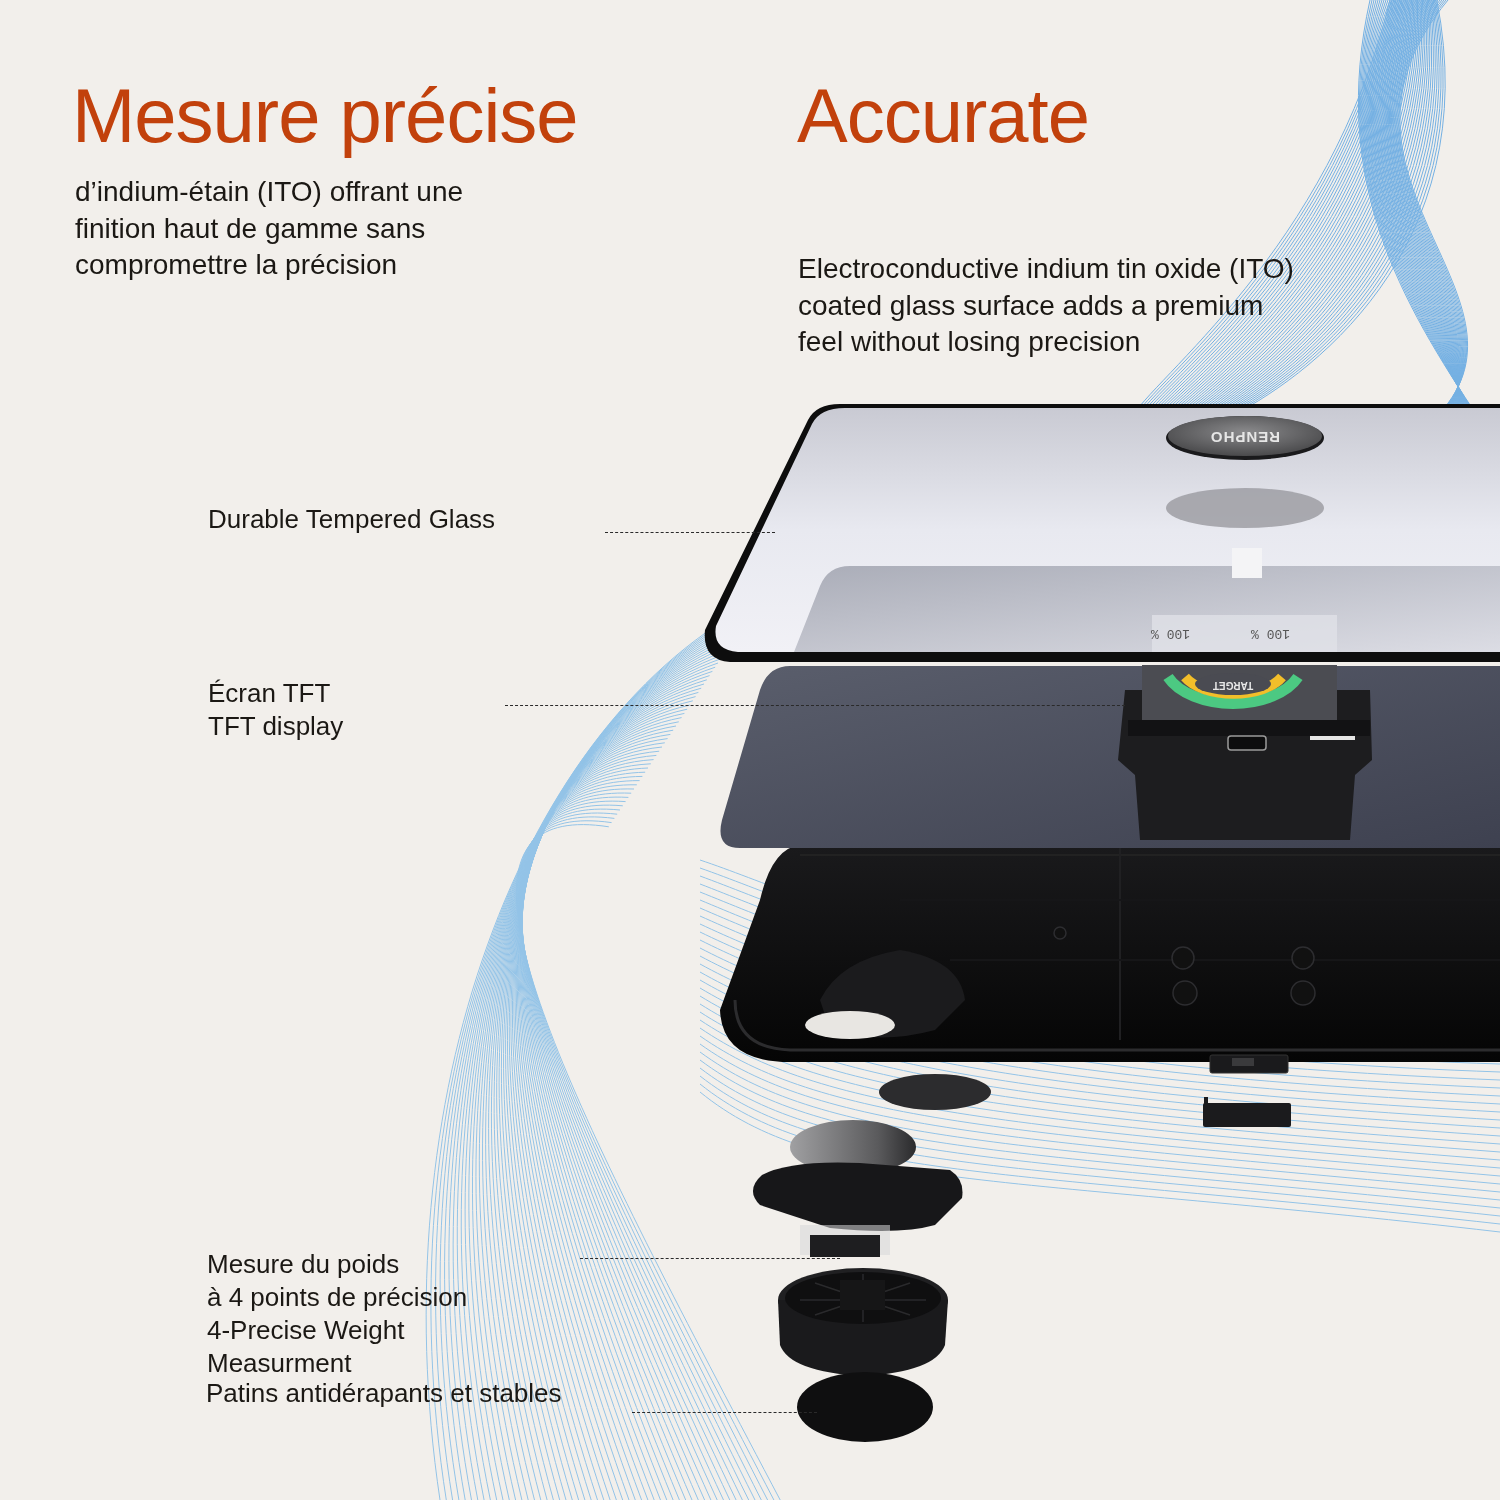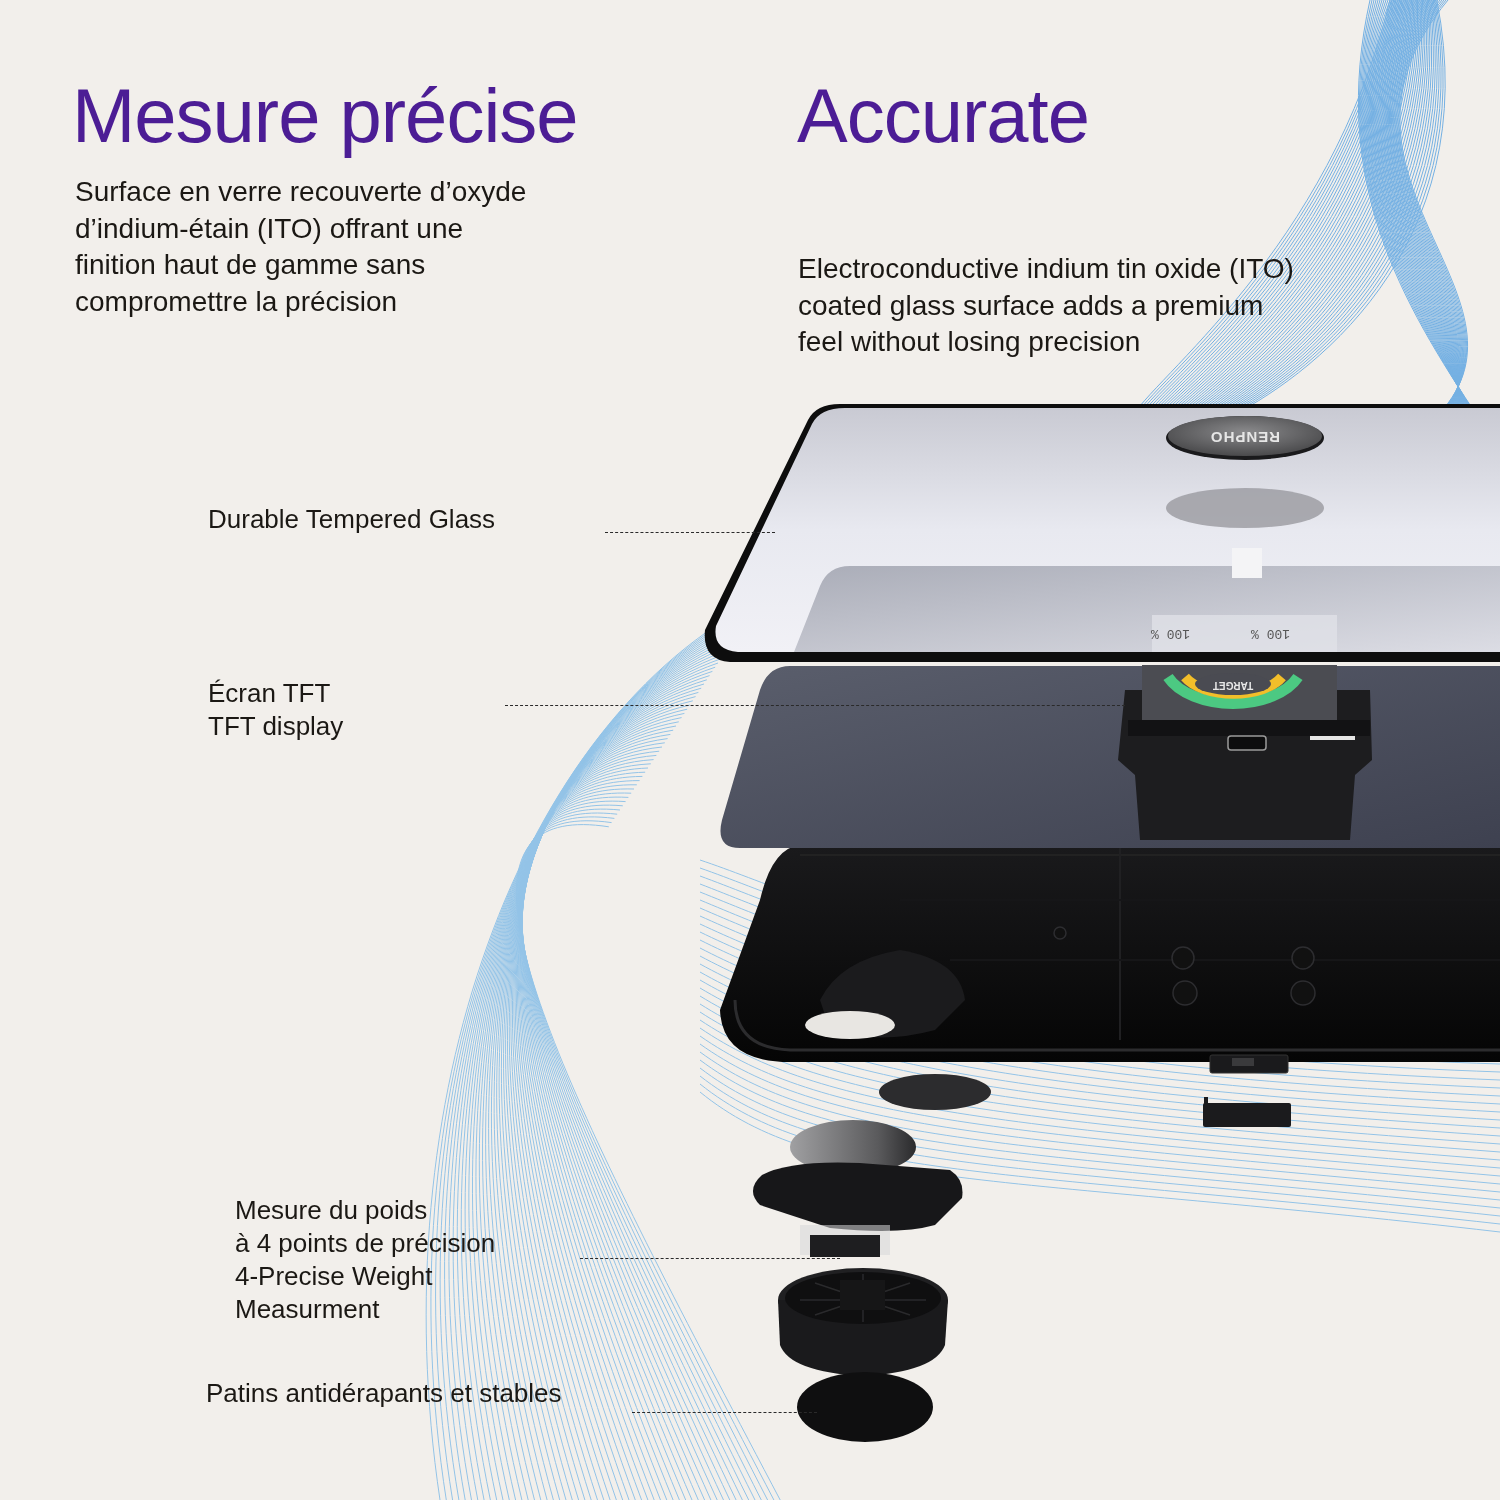--- a/index.html
+++ b/index.html
@@ -3,21 +3,21 @@
 <meta charset="utf-8">
 <style>
   html, body { margin:0; padding:0; }
   body {
     width:1500px; height:1500px; overflow:hidden; position:relative;
     background:#f2efeb;
     font-family:"Liberation Sans", "DejaVu Sans", sans-serif;
     color:#161310;
   }
   .bg-waves { position:absolute; left:0; top:0; width:1500px; height:1500px; }
-  .h1 { position:absolute; font-weight:500; letter-spacing:-1px; color:#4c1d95; margin:0; line-height:1; }
+  .h1 { position:absolute; font-weight:500; letter-spacing:-1px; color:#c2410c; margin:0; line-height:1; }
   .fr-title { left:72px; top:78px; font-size:76px; }
   .en-title { left:797px; top:80px; font-size:76px; line-height:72px; }
   .para { position:absolute; font-size:28px; line-height:36.5px; color:#1b1814; margin:0; }
   .fr-desc { left:75px; top:174px; width:600px; }
   .en-desc { left:798px; top:251px; width:620px; }
   .callout { position:absolute; font-size:26px; line-height:33px; color:#1b1814; }
   .callout span { display:block; }
   .dash { position:absolute; height:0; border-top:1.6px dashed #2a2a2a; }
   .scene { position:absolute; left:0; top:0; width:1500px; height:1500px; }
 </style>
@@ -151,21 +151,20 @@
       <path d="M700 1060 C820 1150, 1000 1150, 1500 1200"></path>
       <path d="M700 1068 C820 1160, 1000 1156, 1500 1208"></path>
       <path d="M700 1076 C820 1170, 1000 1162, 1500 1216"></path>
       <path d="M700 1084 C820 1180, 1000 1168, 1500 1224"></path>
       <path d="M700 1092 C820 1190, 1000 1174, 1500 1232"></path>
     </g>
 </svg>
 
 <h1 class="h1 fr-title">Mesure précise</h1>
 <div class="para fr-desc">
-  <div>Surface en verre recouverte d’oxyde</div>
   <div>d’indium-étain (ITO) offrant une</div>
   <div>finition haut de gamme sans</div>
   <div>compromettre la précision</div>
 </div>
 
 <h1 class="h1 en-title">
   <div>Accurate</div>
 </h1>
 <div class="para en-desc">
   <div>Electroconductive indium tin oxide (ITO)</div>
@@ -291,21 +290,21 @@
   <span>Durable Tempered Glass</span>
 </div>
 <div class="dash" style="left:605px; top:532px; width:170px;"></div>
 
 <div class="callout" style="left:208px; top:677px;">
   <span>Écran TFT</span>
   <span>TFT display</span>
 </div>
 <div class="dash" style="left:505px; top:705px; width:620px;"></div>
 
-<div class="callout" style="left:207px; top:1194px;margin-left:28px;">
+<div class="callout" style="left:207px; top:1248px;">
   <span>Mesure du poids</span>
   <span>à 4 points de précision</span>
   <span>4-Precise Weight</span>
   <span>Measurment</span>
 </div>
 <div class="dash" style="left:580px; top:1258px; width:260px;"></div>
 
 <div class="callout" style="left:206px; top:1377px;">
   <span>Patins antidérapants et stables</span>
 </div>

